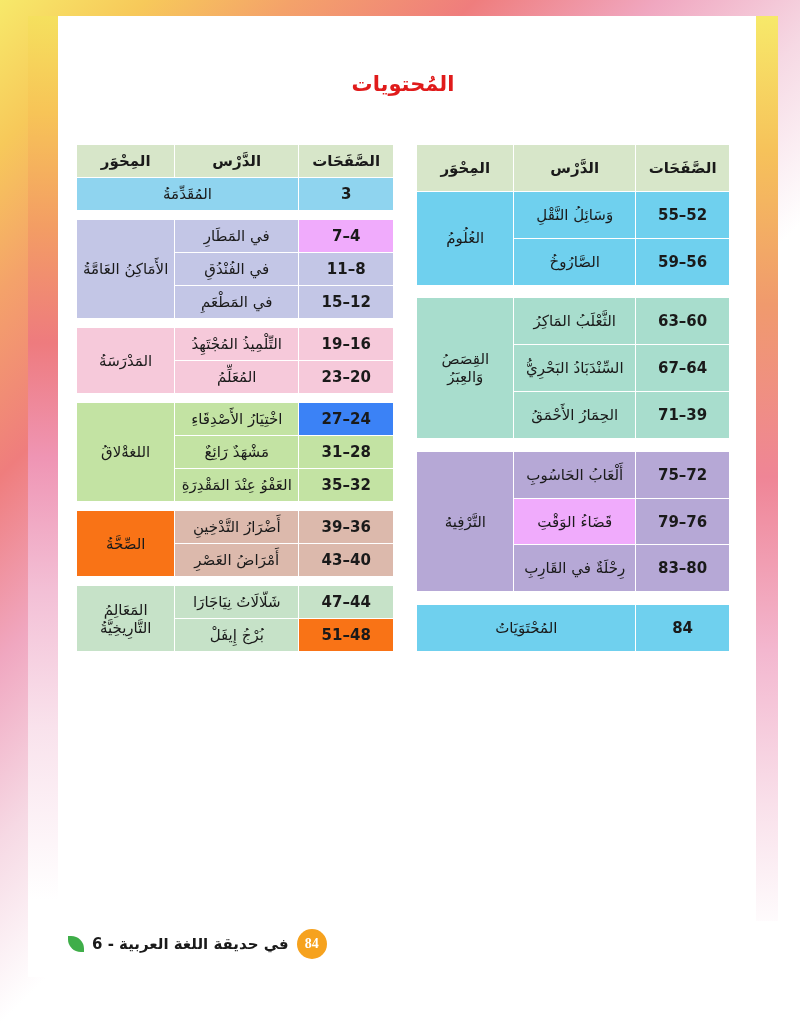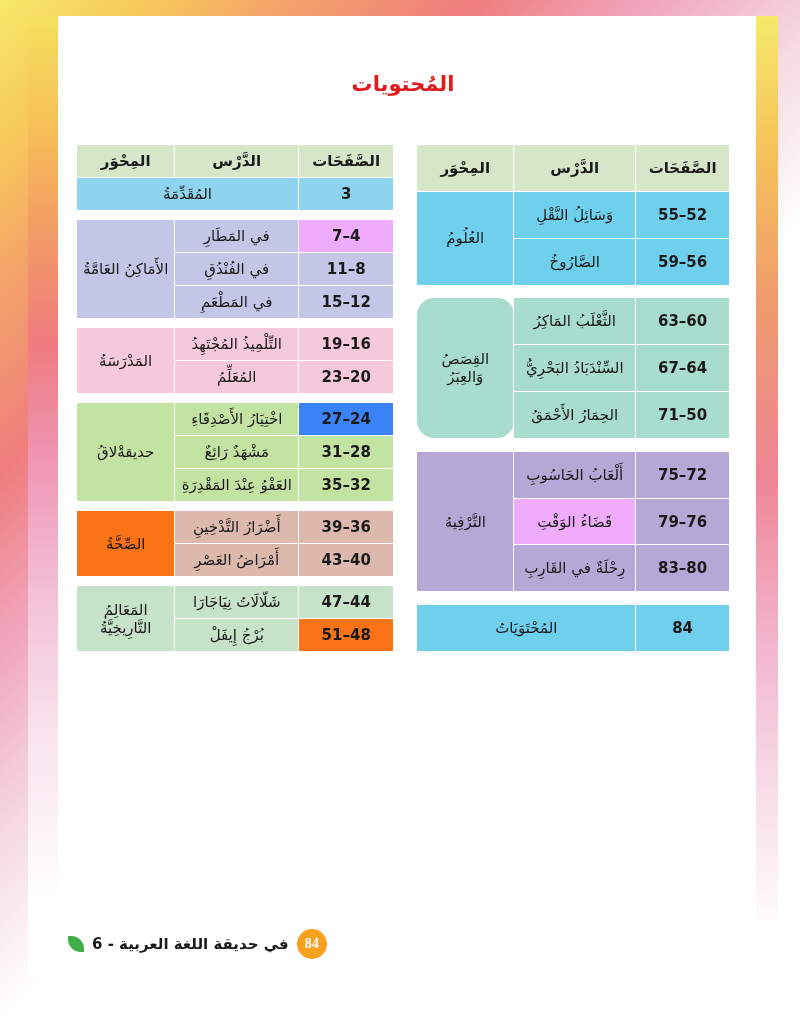--- a/index.html
+++ b/index.html
@@ -209,21 +209,21 @@
             <tr>
               <td class="num" style="background: rgb(246, 201, 218);">20–23</td>
               <td style="background: rgb(246, 201, 218);">المُعَلِّمُ</td>
             </tr>
             <tr>
               <td colspan="3" style="border: none; background: rgb(255, 255, 255); padding: 4px 0px;"></td>
             </tr>
             <tr>
               <td class="num" style="background: #3b82f6; margin-top: 40px;">24–27</td>
               <td style="background: rgb(195, 227, 163);">اخْتِيَارُ الأَصْدِقَاءِ</td>
-              <td class="axis" rowspan="3" style="background: rgb(195, 227, 163);">حديقةْلاقُ</td>
+              <td class="axis" rowspan="3" style="background: rgb(195, 227, 163);">اللغةْلاقُ</td>
             </tr>
             <tr>
               <td class="num" style="background: rgb(195, 227, 163);">28–31</td>
               <td style="background: rgb(195, 227, 163);">مَشْهَدٌ رَائِعٌ</td>
             </tr>
             <tr>
               <td class="num" style="background: rgb(195, 227, 163);">32–35</td>
               <td style="background: rgb(195, 227, 163);">العَفْوُ عِنْدَ المَقْدِرَةِ</td>
             </tr>
             <tr>
@@ -273,28 +273,28 @@
             <tr>
               <td class="num" style="background: rgb(111, 208, 238);">56–59</td>
               <td style="background: rgb(111, 208, 238);">الصَّارُوخُ</td>
             </tr>
             <tr>
               <td colspan="3" style="border: none; background: rgb(255, 255, 255); padding: 4px 0px;"></td>
             </tr>
             <tr>
               <td class="num" style="background: rgb(168, 221, 205);">60–63</td>
               <td style="background: rgb(168, 221, 205);">الثَّعْلَبُ المَاكِرُ</td>
-              <td class="axis" rowspan="3" style="background: rgb(168, 221, 205); border-radius: 17px;">القِصَصُ وَالعِبَرُ</td>
+              <td class="axis" rowspan="3" style="background: rgb(168, 221, 205);">القِصَصُ وَالعِبَرُ</td>
             </tr>
             <tr>
               <td class="num" style="background: rgb(168, 221, 205);">64–67</td>
               <td style="background: rgb(168, 221, 205);">السِّنْدَبَادُ البَحْرِيُّ</td>
             </tr>
             <tr>
-              <td class="num" style="background: rgb(168, 221, 205);">50–71</td>
+              <td class="num" style="background: rgb(168, 221, 205);">39–71</td>
               <td style="background: rgb(168, 221, 205);">الحِمَارُ الأَحْمَقُ</td>
             </tr>
             <tr>
               <td colspan="3" style="border: none; background: rgb(255, 255, 255); padding: 4px 0px;"></td>
             </tr>
             <tr>
               <td class="num" style="background: rgb(182, 168, 214);">72–75</td>
               <td style="background: rgb(182, 168, 214);">أَلْعَابُ الحَاسُوبِ</td>
               <td class="axis" rowspan="3" style="background: rgb(182, 168, 214);">التَّرْفِيهُ</td>
             </tr>

